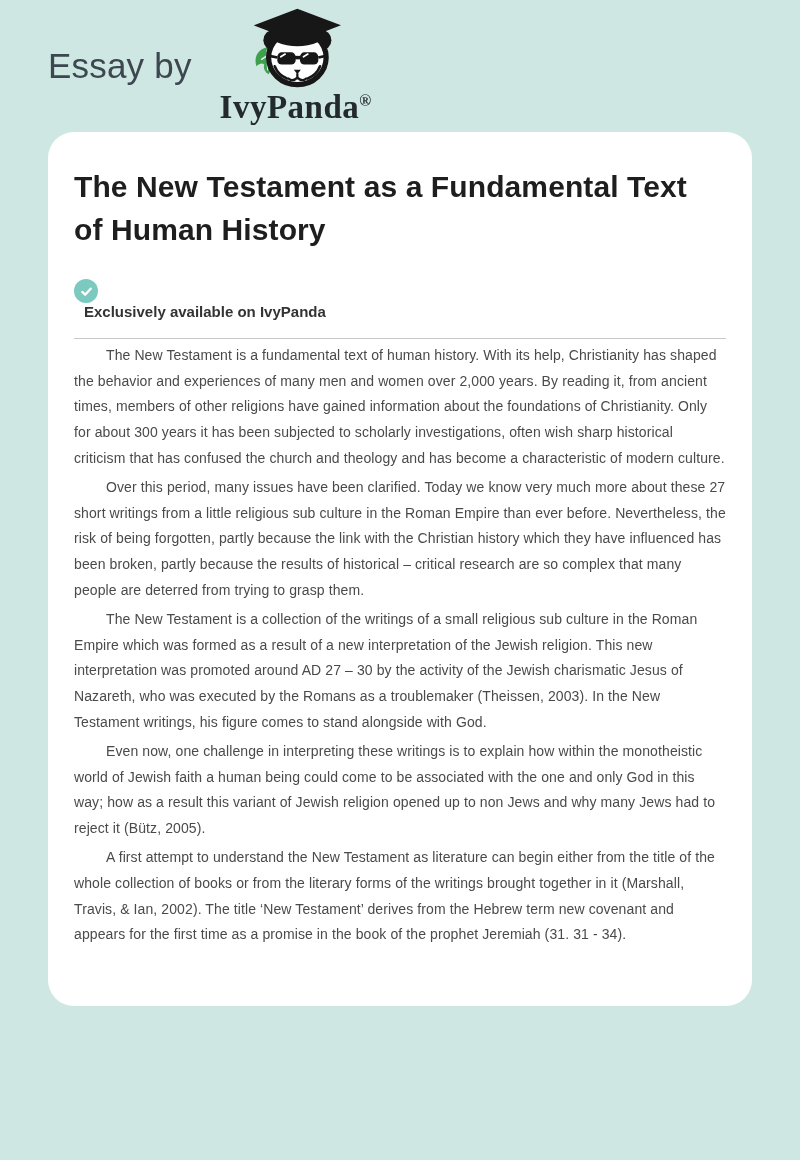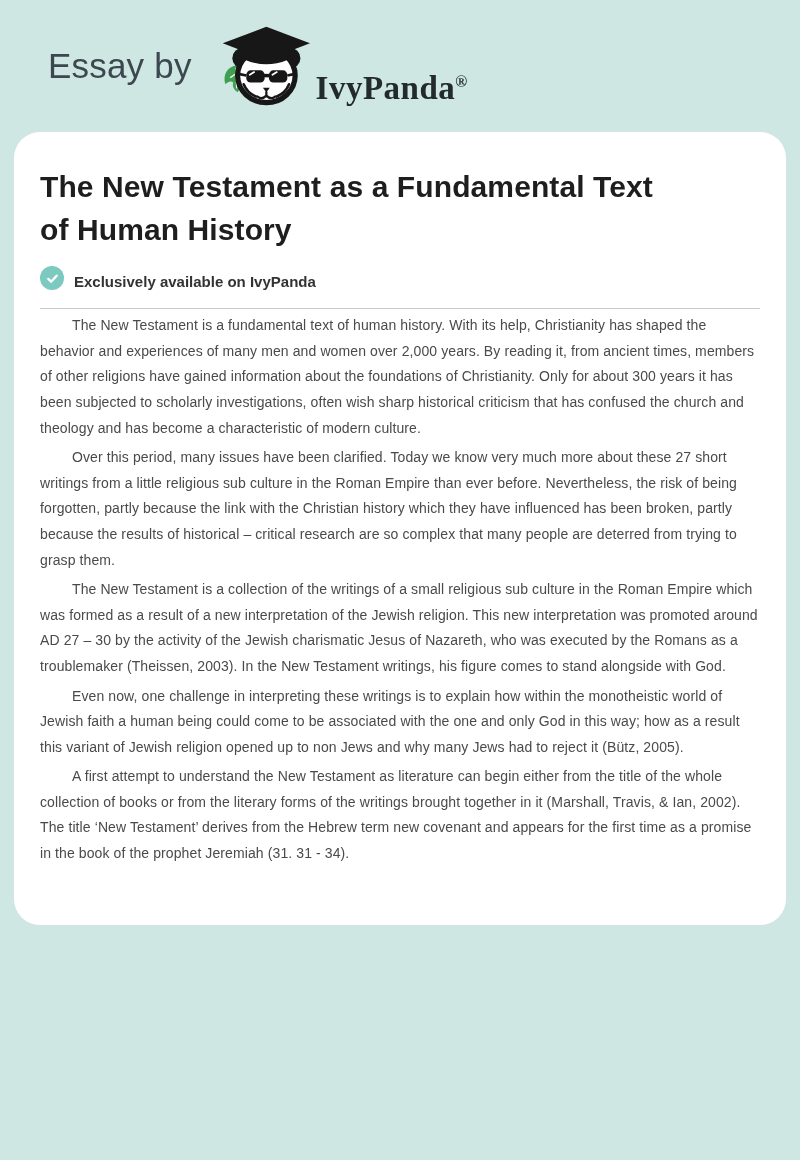--- a/index.html
+++ b/index.html
@@ -17,58 +17,60 @@
     padding: 28px 0 0 48px;
     height: 104px;
   }
   .essay-by {
     font-size: 35px;
     color: #3c4750;
     letter-spacing: 0.2px;
   }
   .logo-wrap {
     display: flex;
-    align-items: flex-end;
+    align-items: center;
     margin-left: 22px;
     cursor: pointer;
+    flex-direction: column;
   }
   .logo-svg { width: 96px; height: 82px; display: block; }
   .brand {
     font-family: "Liberation Serif", serif;
     font-weight: bold;
     font-size: 33px;
     color: #232a2d;
     margin-left: 6px;
     letter-spacing: 0.5px;
   }
   .brand sup {
     font-size: 16px;
     vertical-align: super;
     line-height: 0;
   }
   .card {
-    width: 772px;
+    width: 704px;
     margin: 0 auto;
     margin-top: 28px;
     background: #ffffff;
     border-radius: 26px;
     padding: 34px 26px 58px 26px;
   }
   .title {
     font-size: 30px;
     font-weight: bold;
     color: #1e1e1e;
     line-height: 1.42;
     max-width: 640px;
     letter-spacing: 0.1px;
   }
   .badge-row {
     display: flex;
-    align-items: flex-end;
-    margin-top: 15px;
+    align-items: flex-start;
+    margin-top: 28px;
+    flex-direction: column;
   }
   .badge-circle {
     width: 24px;
     height: 24px;
     border-radius: 50%;
     background: #7cc9c0;
     display: flex;
     align-items: center;
     justify-content: center;
     flex: 0 0 auto;

